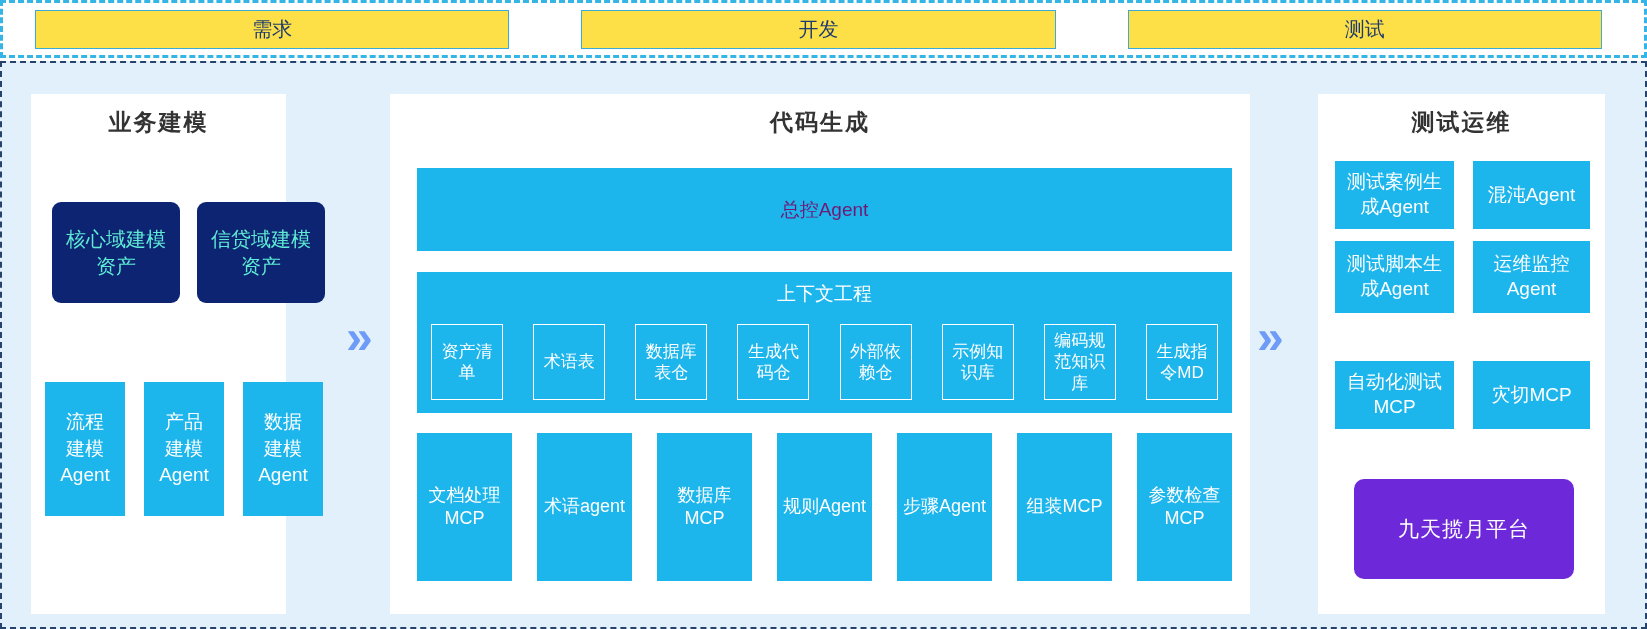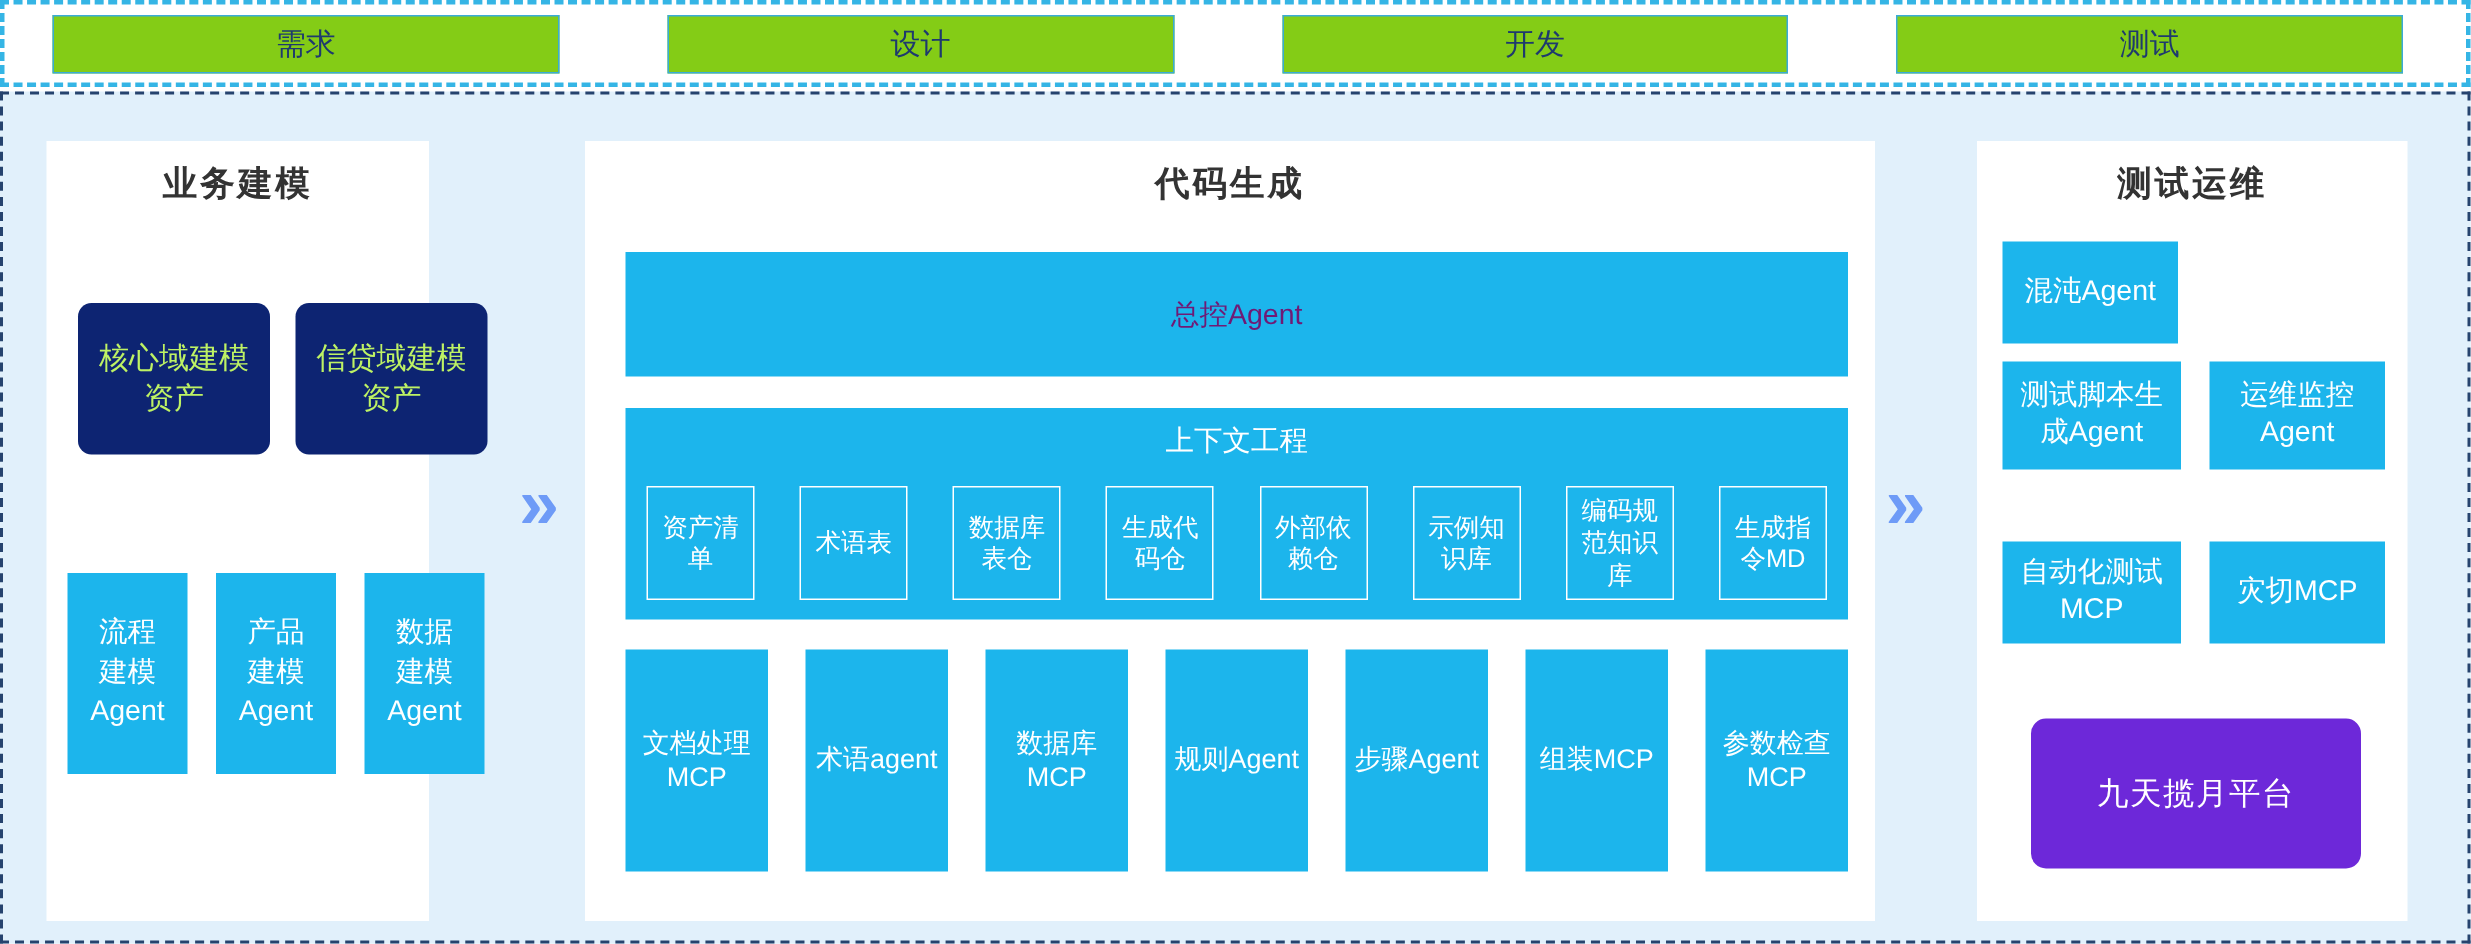--- a/index.html
+++ b/index.html
@@ -8,41 +8,41 @@
     background:#ffffff;
     font-family:"Liberation Sans","DejaVu Sans",sans-serif;
   }
   
   .top-strip{
     position:absolute;top:0;left:0;width:1647px;height:58px;box-sizing:border-box;
     border:3px dashed #35b5e5;background:#ffffff;
     display:flex;align-items:center;padding:0 42px 0 32px;gap:72px;
   }
   .phase-box{
-    flex:1;height:37px;background:#84cc16;border:1px solid #3aabd7;
+    flex:1;height:37px;background:#fde047;border:1px solid #3aabd7;
     display:flex;align-items:center;justify-content:center;
     font-size:20px;color:#1e3a6e;
   }
   
   .main-region{
     position:absolute;top:61px;left:0;width:1647px;height:568px;box-sizing:border-box;
     border:2px dashed #26436e;background:#e1f0fb;
   }
   .panel{position:absolute;background:#ffffff;}
   .panel-title{
     text-align:center;padding-top:13px;font-size:23px;font-weight:bold;color:#333333;
     letter-spacing:2px;
   }
   .panel-left{left:29px;top:31px;width:255px;height:520px;}
   .panel-mid{left:388px;top:31px;width:860px;height:520px;}
   .panel-right{left:1316px;top:31px;width:287px;height:520px;}
   
   .assets-row{position:absolute;top:108px;left:21px;width:273px;display:flex;gap:17px;}
   .asset-box{
-    flex:1;height:101px;background:#0d2472;border-radius:9px;color:#bef264;
+    flex:1;height:101px;background:#0d2472;border-radius:9px;color:#5eead4;
     font-size:20px;display:flex;align-items:center;justify-content:center;
     text-align:center;line-height:1.35;padding:0 10px;box-sizing:border-box;
   }
   .modeling-agents-row{
     position:absolute;top:288px;left:14px;width:278px;
     display:flex;justify-content:space-between;
   }
   .m-agent-box{
     width:80px;height:134px;background:#1cb5ec;color:#ffffff;font-size:19px;
     display:flex;align-items:center;justify-content:center;text-align:center;
@@ -99,21 +99,20 @@
     line-height:1;user-select:none;
   }
   .chevron-left{left:344px;top:250px;}
   .chevron-right{left:1255px;top:250px;}
 </style>
 </head>
 <body>
 
 <div class="top-strip">
   <div class="phase-box">需求</div>
-  <div class="phase-box">设计</div>
   <div class="phase-box">开发</div>
   <div class="phase-box">测试</div>
 </div>
 
 <div class="main-region">
 
   <div class="panel panel-left">
     <div class="panel-title">业务建模</div>
     <div class="assets-row">
       <div class="asset-box">核心域建模资产</div>
@@ -153,20 +152,21 @@
       <div class="tool-box">组装MCP</div>
       <div class="tool-box">参数检查MCP</div>
     </div>
   </div>
 
   <div class="chevron chevron-right">»</div>
 
   <div class="panel panel-right">
     <div class="panel-title">测试运维</div>
     <div class="to-row to-row1">
+      <div class="to-box to-box-a">测试案例生成Agent</div>
       <div class="to-box to-box-b">混沌Agent</div>
     </div>
     <div class="to-row to-row2">
       <div class="to-box to-box-a">测试脚本生成Agent</div>
       <div class="to-box to-box-b">运维监控Agent</div>
     </div>
     <div class="to-row to-row3">
       <div class="to-box to-box-a">自动化测试MCP</div>
       <div class="to-box to-box-b">灾切MCP</div>
     </div>

